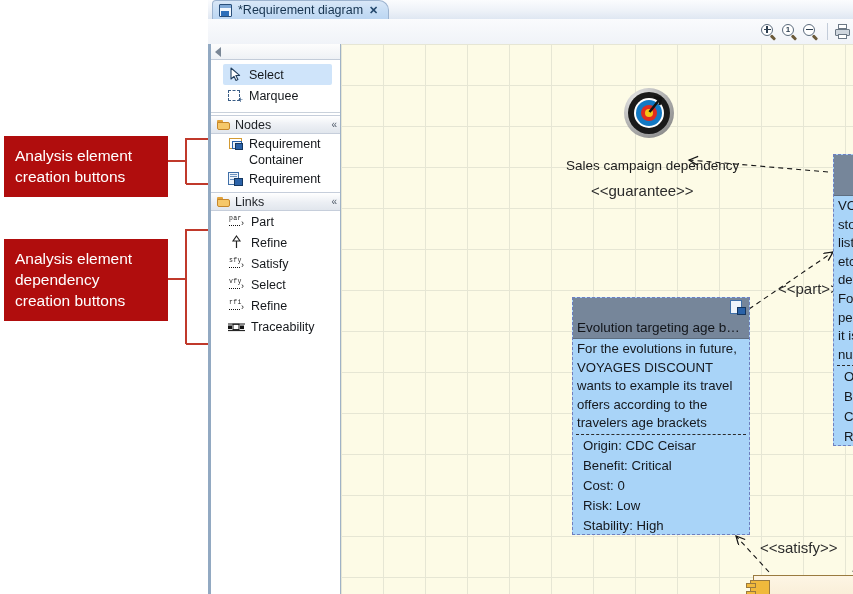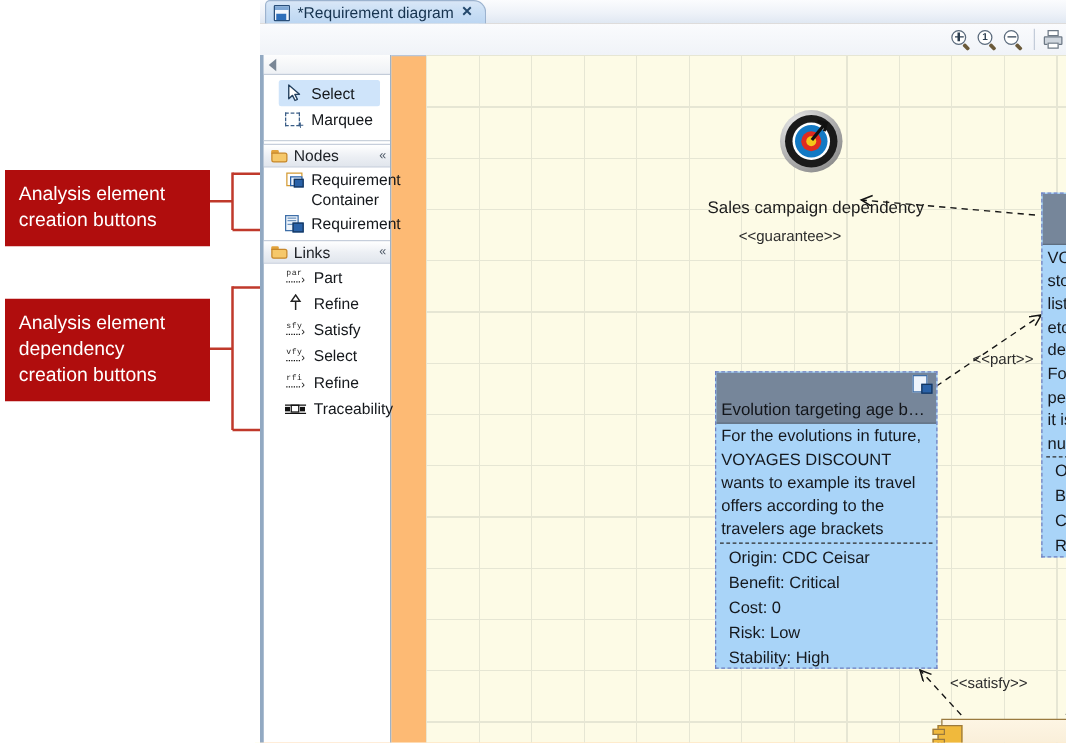--- a/index.html
+++ b/index.html
@@ -25,21 +25,21 @@
   }
   #annot1{left:4px;top:136px;width:164px;}
   #annot2{left:4px;top:239px;width:164px;}
 
   .lead{position:absolute;background:transparent;border:0;}
   .lead .seg{position:absolute;background:#c0392b;}
 
   
   .editor{
     position:absolute;left:208px;top:0;width:645px;height:594px;
-    background:#fdba74;
+    background:#15803d;
   }
   
   .tabstrip{
     position:absolute;left:0;top:0;width:645px;height:19px;
     background:linear-gradient(to bottom,#fbfcfe 0%,#eef2f8 55%,#dfe7f2 100%);
     border-bottom:1px solid #9cb0c8;
   }
   .tab{
     position:absolute;left:4px;top:0;height:19px;
     padding:0 10px 0 6px;
@@ -82,21 +82,21 @@
   .magn .plus-h,.magn .plus-v{position:absolute;background:#2c3e50;}
   .magn .plus-h{left:3.5px;top:6.2px;width:7px;height:1.6px;}
   .magn .plus-v{left:6.2px;top:3.5px;width:1.6px;height:7px;}
   .print-ic{position:relative;width:16px;height:16px;cursor:pointer;}
   .print-ic .body{position:absolute;left:0;top:5px;width:15px;height:7px;background:#cfd6de;border:1px solid #6c7885;border-radius:1px;box-sizing:border-box;}
   .print-ic .top{position:absolute;left:3px;top:0px;width:9px;height:5px;background:#ffffff;border:1px solid #6c7885;box-sizing:border-box;}
   .print-ic .out{position:absolute;left:3px;top:10px;width:9px;height:5px;background:#ffffff;border:1px solid #6c7885;box-sizing:border-box;}
 
   
   .palette{
-    position:absolute;left:0;top:44px;width:105px;height:550px;
+    position:absolute;left:0;top:44px;width:133px;height:550px;
     background:#ffffff;
     border-right:1px solid #9fb2c6;
     border-left:3px solid #92a9c2;
     box-sizing:border-box;
   }
   .pal-head{
     height:16px;width:100%;
     background:linear-gradient(to bottom,#fdfdfd,#eef1f5);
     border-bottom:1px solid #c3ccd9;
     display:flex;align-items:center;padding-left:4px;box-sizing:border-box;
@@ -162,21 +162,21 @@
   .g3{left:10px;top:10px;width:30px;height:30px;background:#ffffff;}
   .g4{left:12px;top:12px;width:26px;height:26px;background:#1379c4;}
   .g5{left:17px;top:17px;width:16px;height:16px;background:#e02b20;}
   .g6{left:21px;top:21px;width:8px;height:8px;background:#f5c518;}
 
   .diagtext{
     position:absolute;font-size:13.5px;color:#1b1b1b;white-space:nowrap;
   }
   #salestitle{left:225px;top:114px;}
 
-  .stereo{position:absolute;font-size:12px;color:#2c2c2c;white-space:nowrap;text-align:right;}
+  .stereo{position:absolute;font-size:15px;color:#2c2c2c;white-space:nowrap;text-align:right;}
 
   
   .node{
     position:absolute;box-sizing:border-box;
     border:1px dashed #6f7fbf;
     background:#a9d4f8;
     overflow:hidden;
   }
   .node .hdr{
     background:#76869a;

